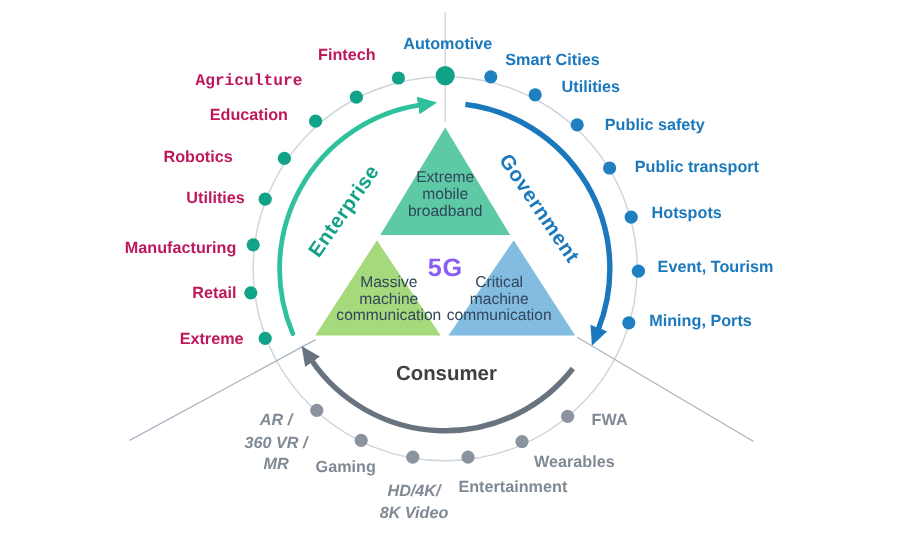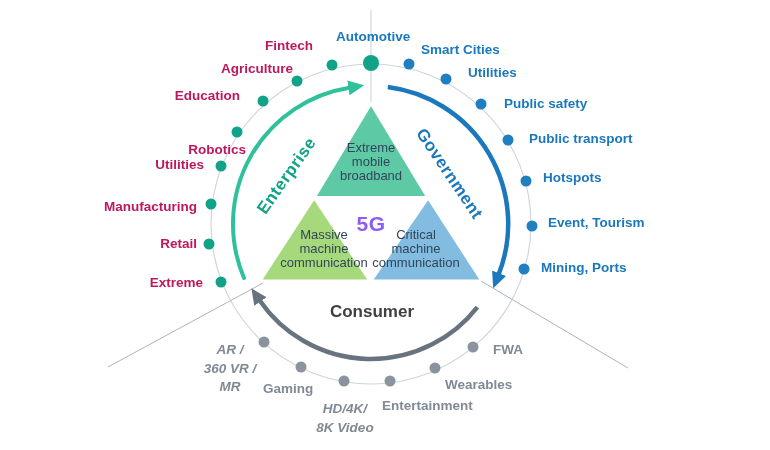--- a/index.html
+++ b/index.html
@@ -106,23 +106,23 @@
   <div class="tri-label" style="left:269px;top:228px;">Massive
 machine
 communication</div>
   <div class="tri-label" style="left:361px;top:228px;">Critical
 machine
 communication</div>
 
   <div class="five-g">5G</div>
 
   <div class="lbl green" style="right:457px;top:38px;">Fintech</div>
-  <div class="lbl green" style="right:477px;top:61px;">Agriculture</div>
+  <div class="lbl green" style="right:518px;top:61px;font-family:Liberation Mono, monospace;">Agriculture</div>
   <div class="lbl green" style="right:530px;top:88px;">Education</div>
-  <div class="lbl green" style="right:524px;top:123px;margin-top:19px;">Robotics</div>
+  <div class="lbl green" style="right:576px;top:123px;">Robotics</div>
   <div class="lbl green" style="right:566px;top:157px;">Utilities</div>
   <div class="lbl green" style="right:573px;top:199px;">Manufacturing</div>
   <div class="lbl green" style="right:573px;top:236px;">Retail</div>
   <div class="lbl green" style="right:567px;top:275px;">Extreme</div>
 
   <div class="lbl blue" style="left:336px;top:29px;">Automotive</div>
   <div class="lbl blue" style="left:421px;top:42px;">Smart Cities</div>
   <div class="lbl blue" style="left:468px;top:65px;">Utilities</div>
   <div class="lbl blue" style="left:504px;top:96px;">Public safety</div>
   <div class="lbl blue" style="left:529px;top:131px;">Public transport</div>

